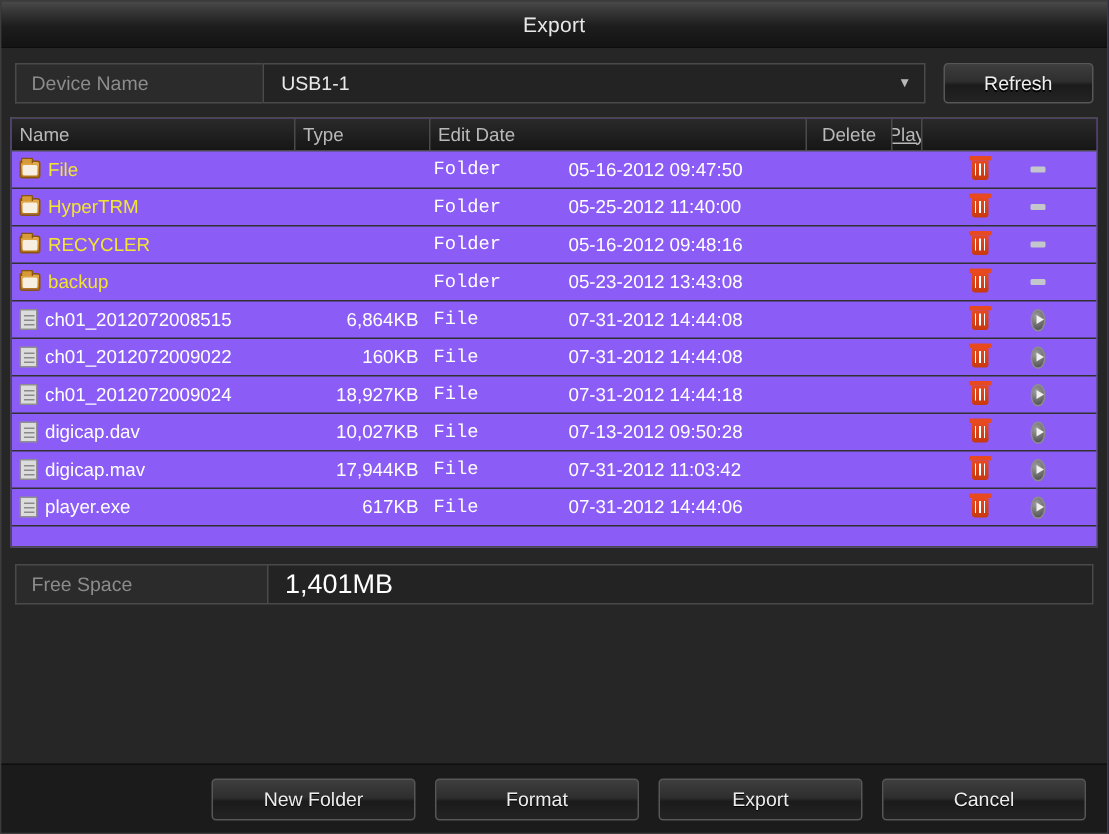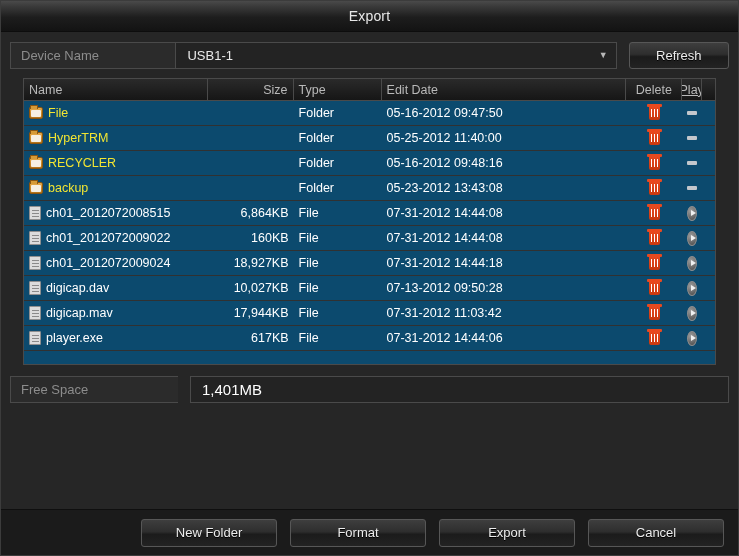--- a/index.html
+++ b/index.html
@@ -54,25 +54,25 @@
     background: linear-gradient(to bottom, #3e3e3e 0%, #2e2e2e 45%, #1b1b1b 55%, #232323 100%);
     border: 1px solid #575757;
     border-radius: 3px;
     color: #ededed; font-size: 13px;
     display: flex; align-items: center; justify-content: center;
     text-shadow: 0 1px 0 #000;
   }
   #refresh-btn { width: 102px; height: 27px; margin-left: 12px; }
   
   #table-wrap {
-    margin: 0 22px;
+    margin: 0 6px;
     flex: 0 0 287px;
     border: 1px solid #4a4a4a;
     display: flex; flex-direction: column;
-    background: #0c4a6e;
+    background: #8b5cf6;
   }
   #thead {
     display: flex; height: 22px; flex: 0 0 22px;
     background: linear-gradient(to bottom, #2a2a2a, #161616);
     border-bottom: 1px solid #4a4a4a;
   }
   #thead .th {
     color: #b9b9b9; font-size: 12.5px;
     display: flex; align-items: center;
     border-right: 1px solid #4a4a4a;
@@ -94,21 +94,21 @@
     align-items: center;
   }
   .cell {
     height: 25px; display: flex; align-items: center;
     padding: 0 5px; overflow: hidden; white-space: nowrap;
     font-size: 12.5px;
   }
   .cell.name { color: #ffffff; gap: 5px; }
   .row.folder .cell.name .label { color: #f2e532; }
   .cell.size { color: #ffffff; justify-content: flex-end; }
-  .cell.type { color: #ffffff; }
+  .cell.type { color: #ffffff; font-family: Liberation Mono, monospace; }
   .cell.date { color: #ffffff; }
   .cell.del  { justify-content: center; }
   .cell.play { justify-content: center; }
   
   .folder-icon {
     width: 14px; height: 12px; flex: 0 0 14px; position: relative;
     background: linear-gradient(to bottom, #e8ae4e 0%, #cf8b28 48%, #b3731a 100%);
     border: 1px solid #8a5510; border-radius: 1px 2px 2px 2px;
   }
   .folder-icon::before {
@@ -168,22 +168,22 @@
     margin: 11px 9px 0 9px;
     height: 27px; flex: 0 0 27px; display: flex;
   }
   .free-label {
     width: 168px; border: 1px solid #4a4a4a; border-right: none;
     background: #2b2b2b; color: #8c8c8c; font-size: 13px;
     display: flex; align-items: center; padding-left: 10px;
   }
   .free-value {
     flex: 1; border: 1px solid #4a4a4a; background: #232323;
-    color: #ffffff; font-size: 15px;
-    display: flex; align-items: center; padding-left: 11px; margin-left: 12px;
+    color: #ffffff; font-size: 18px;
+    display: flex; align-items: center; padding-left: 11px;
   }
   
   #footer {
     margin-top: auto;
     height: 46px; flex: 0 0 46px;
     background: #1b1b1b;
     border-top: 1px solid #0f0f0f;
     display: flex; align-items: center; justify-content: flex-end;
     padding-right: 14px; gap: 13px;
   }
@@ -203,21 +203,20 @@
     <div class="dev-select">
       <span>USB1-1</span>
       <span class="caret">▼</span>
     </div>
     <div class="btn" id="refresh-btn">Refresh</div>
   </div>
 
   <div id="table-wrap">
     <div id="thead">
       <div class="th col-name">Name</div>
-      <div class="th col-size">Size</div>
       <div class="th col-type">Type</div>
       <div class="th col-date">Edit Date</div>
       <div class="th col-del">Delete</div>
       <div class="th col-play">Play</div>
       <div class="th col-sb"></div>
     </div>
     <div id="tbody">
         <div class="row folder">
           <div class="cell name col-name">
             <span class="folder-icon"></span>

